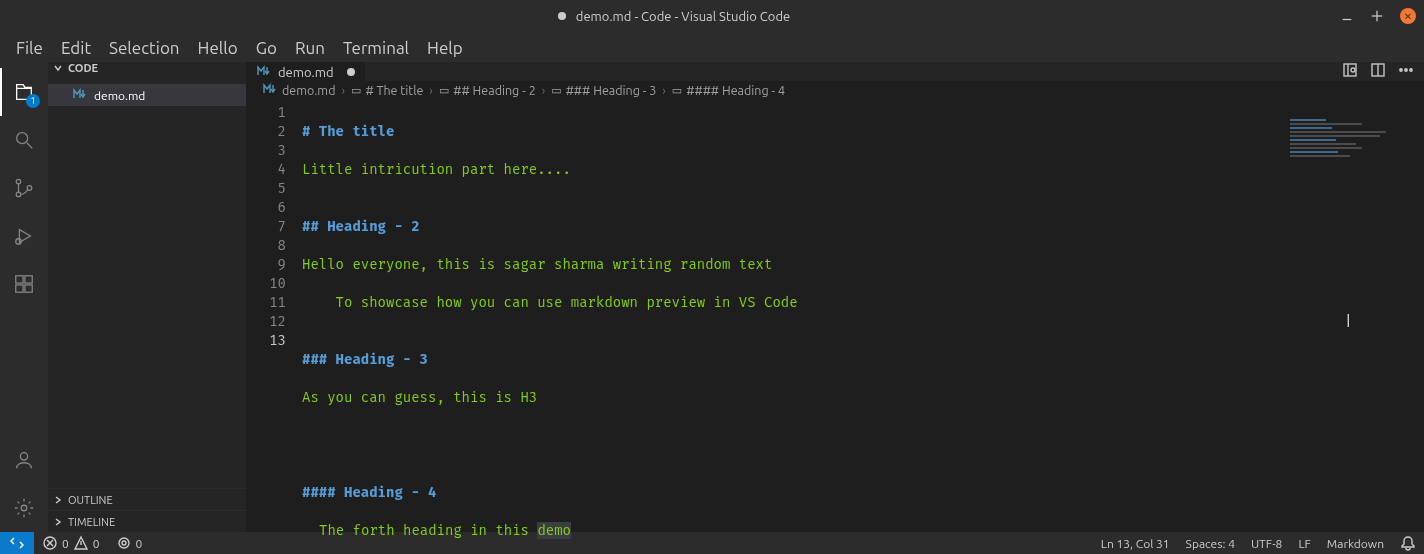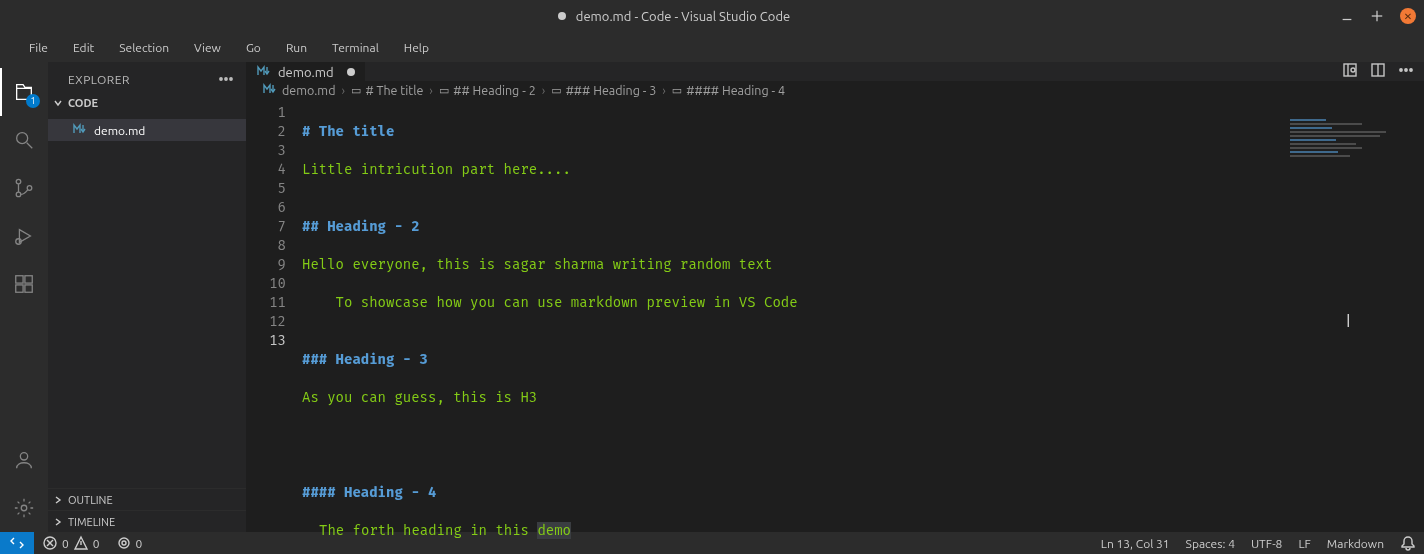--- a/index.html
+++ b/index.html
@@ -25,23 +25,23 @@
 .titlebar-right { display: flex; gap: 16px; align-items: center; }
 .win-btn { width: 14px; height: 14px; display: flex; align-items: center; justify-content: center; }
 .close-circle { width: 16px; height: 16px; border-radius: 50%; background: #f27935; display:flex;align-items:center;justify-content:center;font-size:10px;color:#5a2c0e; }
 .dirty-dot { width: 8px; height: 8px; border-radius: 50%; background: #cccccc; display:inline-block; margin-right:6px; }
 
 .menubar {
   height: 30px;
   background: #2c2c2c;
   display: flex;
   align-items: center;
-  padding-left: 21px;
-  font-size: 12px;
-  gap: 9px;
+  padding-left: 8px;
+  font-size: 17px;
+  gap: 2px;
 }
 .menu-item { padding: 4px 8px; cursor: default; }
 
 .main-row { flex: 1; display: flex; min-height: 0; }
 
 .activitybar {
   width: 48px;
   background: #2c2c2c;
   display: flex;
   flex-direction: column;
@@ -174,21 +174,21 @@
         </svg>
     </div>
     <div class="close-circle">✕</div>
   </div>
 </div>
 
 <div class="menubar">
   <div class="menu-item">File</div>
   <div class="menu-item">Edit</div>
   <div class="menu-item">Selection</div>
-  <div class="menu-item">View</div>
+  <div class="menu-item">Hello</div>
   <div class="menu-item">Go</div>
   <div class="menu-item">Run</div>
   <div class="menu-item">Terminal</div>
   <div class="menu-item">Help</div>
 </div>
 
 <div class="main-row">
 
   <div class="activitybar">
     <div class="activity-item active">
@@ -234,30 +234,20 @@
     </div>
     <div class="activity-item">
       <svg viewBox="0 0 24 24">
           <circle cx="12" cy="12" r="3"></circle>
           <path d="M12 2v3M12 19v3M2 12h3M19 12h3M5 5l2 2M17 17l2 2M19 5l-2 2M5 19l2-2"></path>
         </svg>
     </div>
   </div>
 
   <div class="sidebar">
-    <div class="sidebar-header">
-      <span>EXPLORER</span>
-      <span class="small-svg">
-        <svg viewBox="0 0 16 16">
-            <circle cx="3" cy="8" r="1.2" fill="currentColor"></circle>
-            <circle cx="8" cy="8" r="1.2" fill="currentColor"></circle>
-            <circle cx="13" cy="8" r="1.2" fill="currentColor"></circle>
-          </svg>
-      </span>
-    </div>
     <div class="sidebar-section-hdr">
       <svg class="chev" viewBox="0 0 12 12">
           <polyline points="3,4 6,8 9,4"></polyline>
         </svg>
       <span>CODE</span>
     </div>
     <div class="sidebar-tree">
       <div class="tree-item">
         <span class="small-svg md-file-icon">
           <svg viewBox="0 0 16 16">

